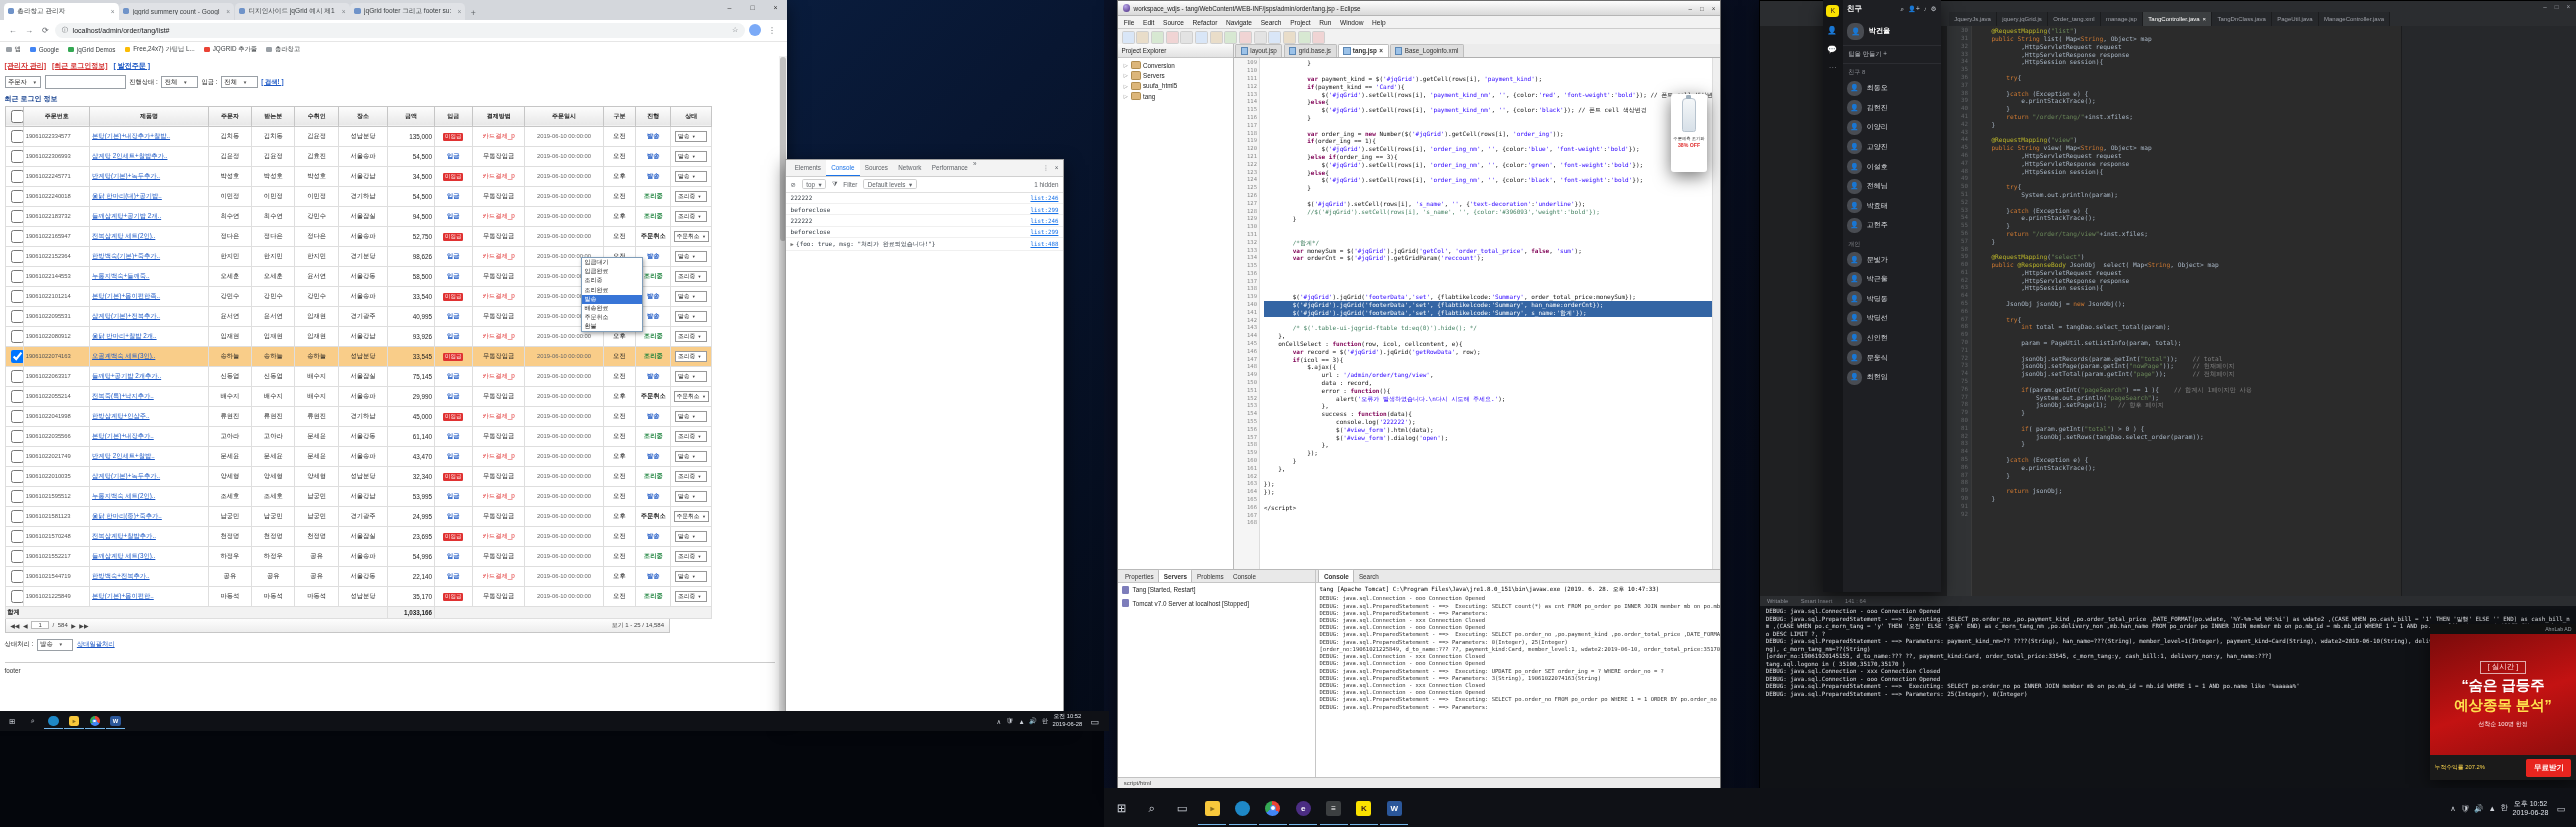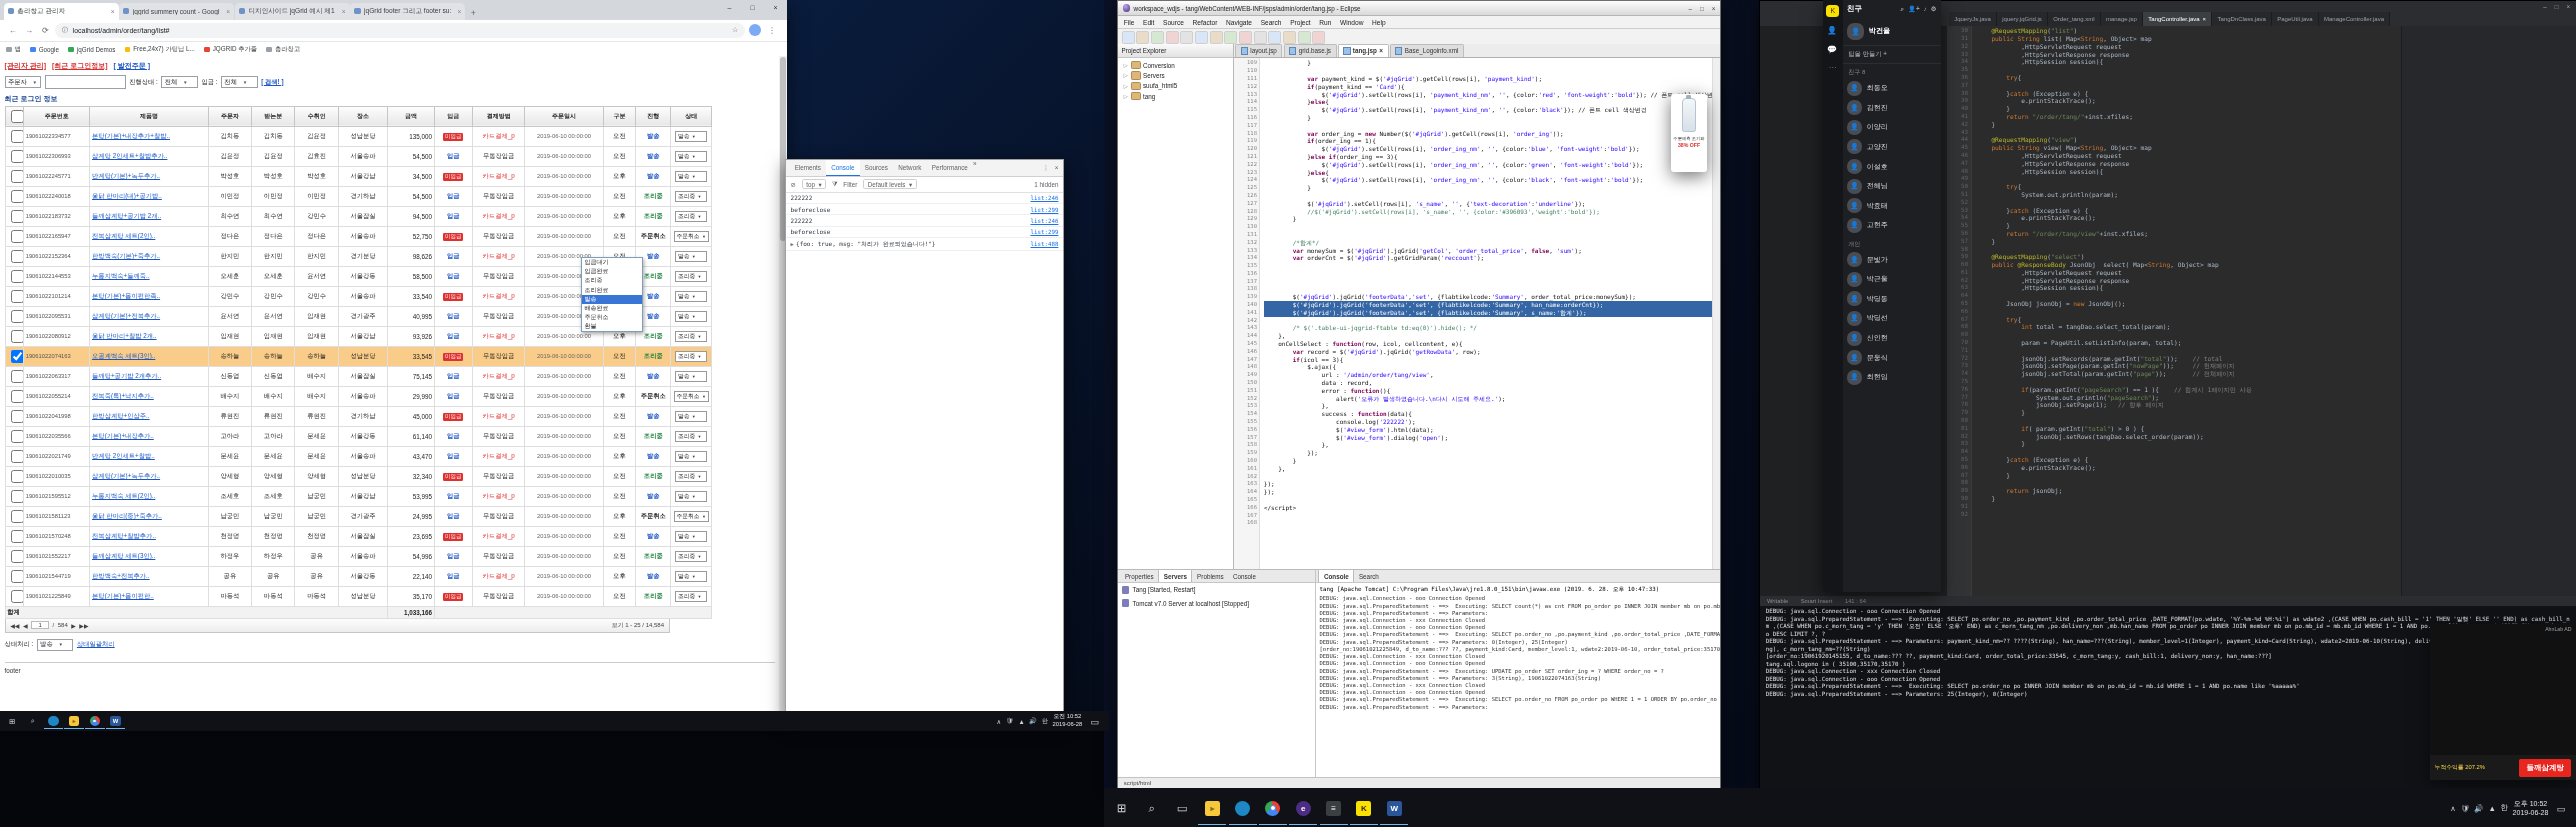--- a/index.html
+++ b/index.html
@@ -1290,23 +1290,29 @@
             <span class="nm">최현임</span>
           </div>
         </div>
     </div>
   </div>
 
   <div id="ad" class="win">
     <div id="ad-top">
         <span>AhnLab AD</span>
       </div>
+    <div id="ad-body">
+      <span id="ad-tag">[ 실시간 ]</span>
+      <span class="ad-h1">“숨은 급등주</span>
+      <span class="ad-h2">예상종목 분석”</span>
+      <span id="ad-sub">선착순 100명 한정</span>
+    </div>
     <div id="ad-bot">
       <span id="ad-tick">누적수익률 207.2%</span>
-      <span id="ad-cta">들깨삼계탕</span>
+      <span id="ad-cta">무료받기</span>
     </div>
   </div>
 
   <div id="tb1" class="tb">
       <div class="tbtn">⊞</div>
       <div class="tbtn">⌕</div>
       <div class="tbic running">
         <span class="appglyph ic-edge"></span>
       </div>
       <div class="tbic running">

